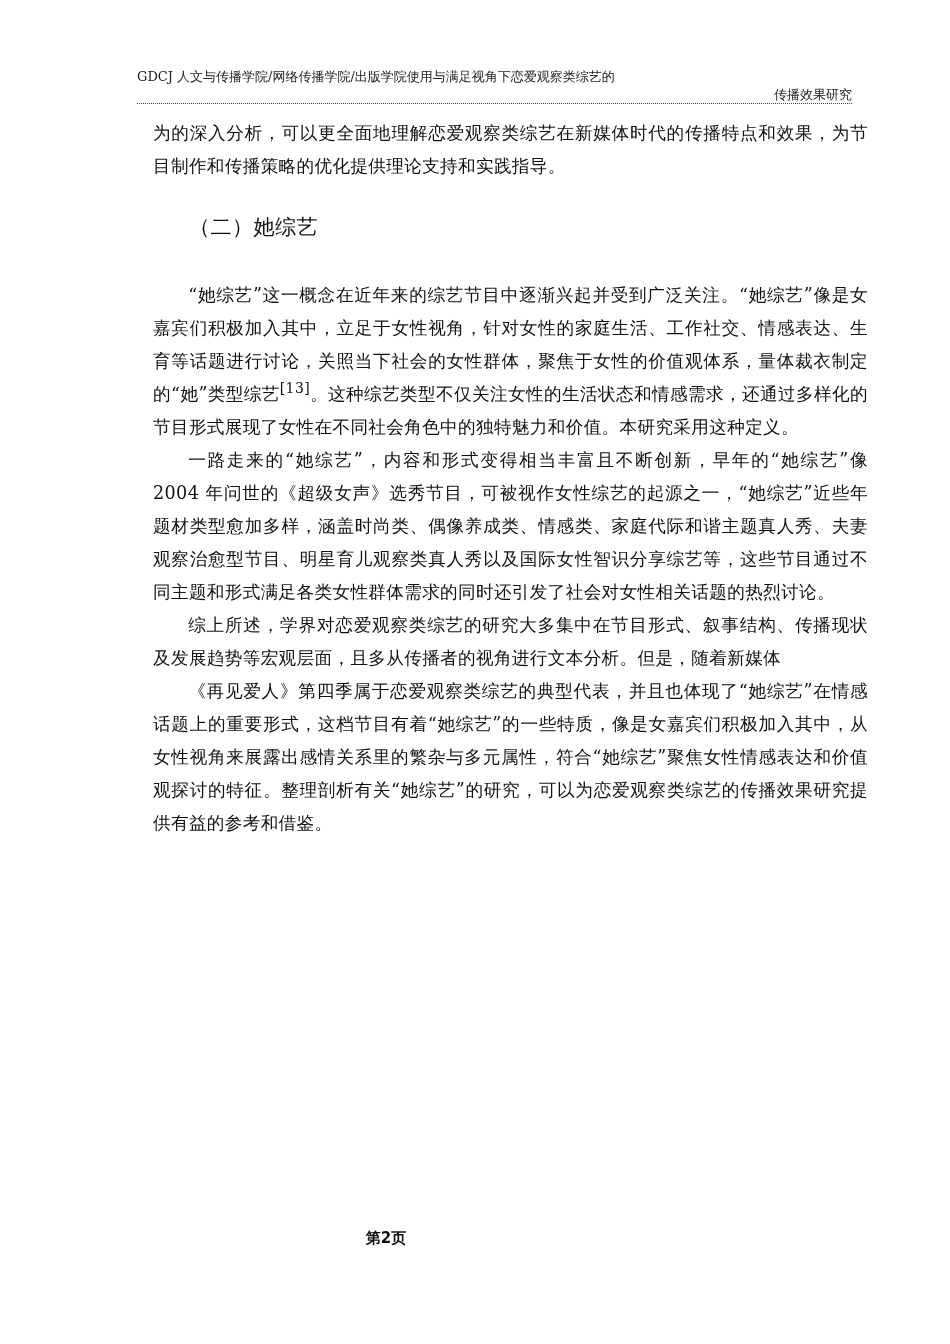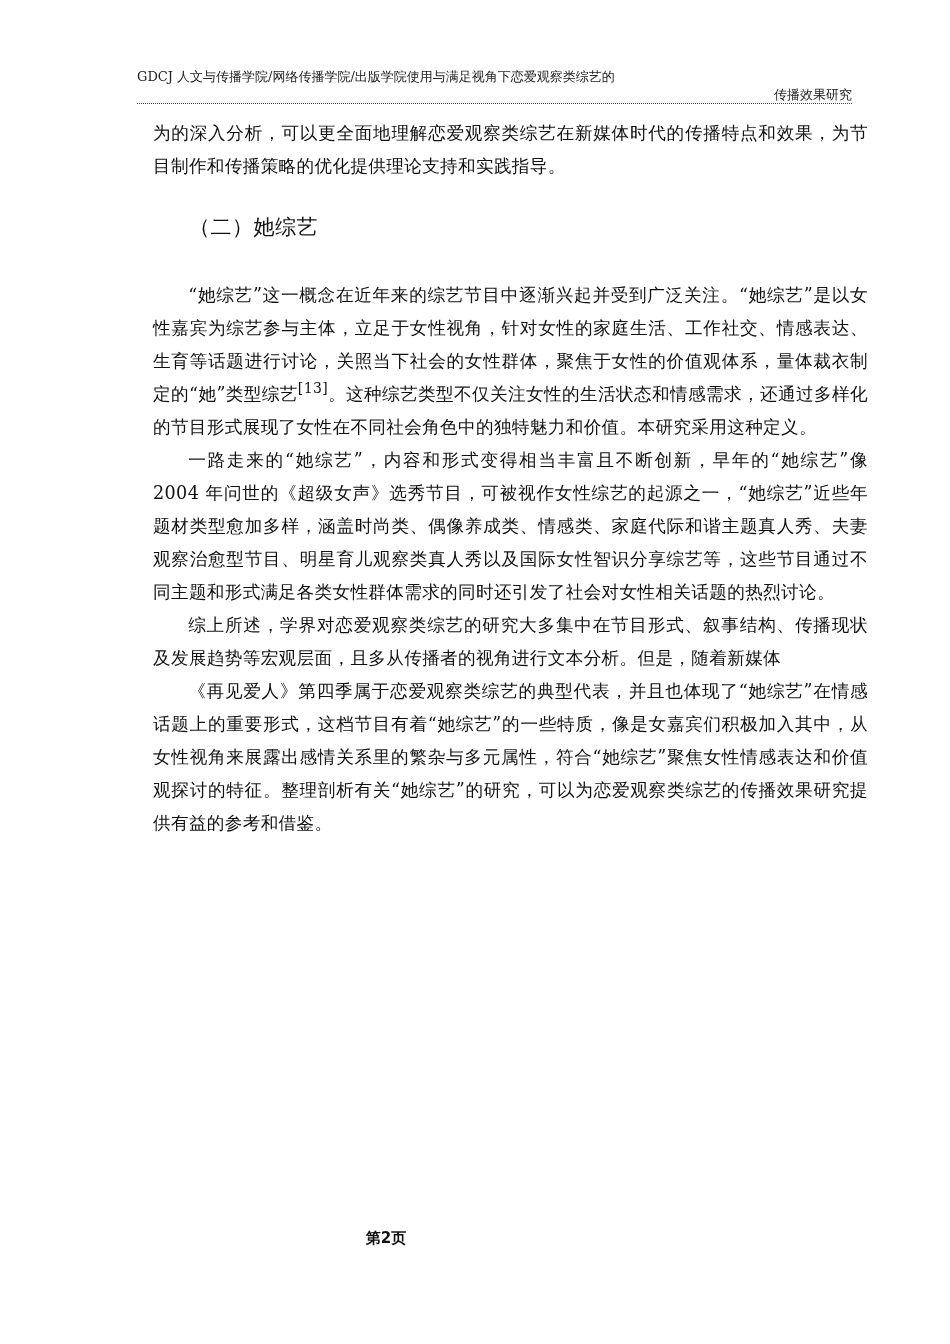--- a/index.html
+++ b/index.html
@@ -91,21 +91,21 @@
   <span class="h-line1">GDCJ 人文与传播学院/网络传播学院/出版学院使用与满足视角下恋爱观察类综艺的</span>
   <span class="h-line2">传播效果研究</span>
 </div>
 <div class="header-rule"></div>
 
 <div class="content">
   <p class="cont">为的深入分析，可以更全面地理解恋爱观察类综艺在新媒体时代的传播特点和效果，为节目制作和传播策略的优化提供理论支持和实践指导。</p>
 
   <p class="section-heading">（二）她综艺</p>
 
-  <p class="indent"><span>“她综艺”这一概念在近年来的综艺节目中逐渐兴起并受到广泛关注。“她综艺”是以女性嘉宾为综艺参与主体，立足于女性视角，针对女性的家庭生活、工作社交、情感表达、生育等话题进行讨论，关照当下社会的女性群体，聚焦于女性的价值观体系，量体裁衣制定的“她”类型综艺</span><sup class="cite">[13]</sup><span>。这种综艺类型不仅关注女性的生活状态和情感需求，还通过多样化的节目形式展现了女性在不同社会角色中的独特魅力和价值。本研究采用这种定义。</span></p>
+  <p class="indent"><span>“她综艺”这一概念在近年来的综艺节目中逐渐兴起并受到广泛关注。“她综艺”像是女嘉宾们积极加入其中，立足于女性视角，针对女性的家庭生活、工作社交、情感表达、生育等话题进行讨论，关照当下社会的女性群体，聚焦于女性的价值观体系，量体裁衣制定的“她”类型综艺</span><sup class="cite">[13]</sup><span>。这种综艺类型不仅关注女性的生活状态和情感需求，还通过多样化的节目形式展现了女性在不同社会角色中的独特魅力和价值。本研究采用这种定义。</span></p>
 
   <p class="indent"><span>一路走来的“她综艺”，内容和形式变得相当丰富且不断创新，早年的“她综艺”像 2004 年问世的《超级女声》选秀节目，可被视作女性综艺的起源之一，“她综艺”近些年题材类型愈加多样，涵盖时尚类、偶像养成类、情感类、家庭代际和谐主题真人秀、夫妻观察治愈型节目、明星育儿观察类真人秀以及国际女性智识分享综艺等，这些节目通过不同主题和形式满足各类女性群体需求的同时还引发了社会对女性相关话题的热烈讨论。</span></p>
 
 
 
   <p class="indent"><span>综上所述，学界对恋爱观察类综艺的研究大多集中在节目形式、叙事结构、传播现状及发展趋势等宏观层面，且多从传播者的视角进行文本分析。但是，随着新媒体</span></p>
 
   <p class="indent"><span>《再见爱人》第四季属于恋爱观察类综艺的典型代表，并且也体现了“她综艺”在情感话题上的重要形式，这档节目有着“她综艺”的一些特质，像是女嘉宾们积极加入其中，从女性视角来展露出感情关系里的繁杂与多元属性，符合“她综艺”聚焦女性情感表达和价值观探讨的特征。整理剖析有关“她综艺”的研究，可以为恋爱观察类综艺的传播效果研究提供有益的参考和借鉴。</span></p>
 </div>
 

